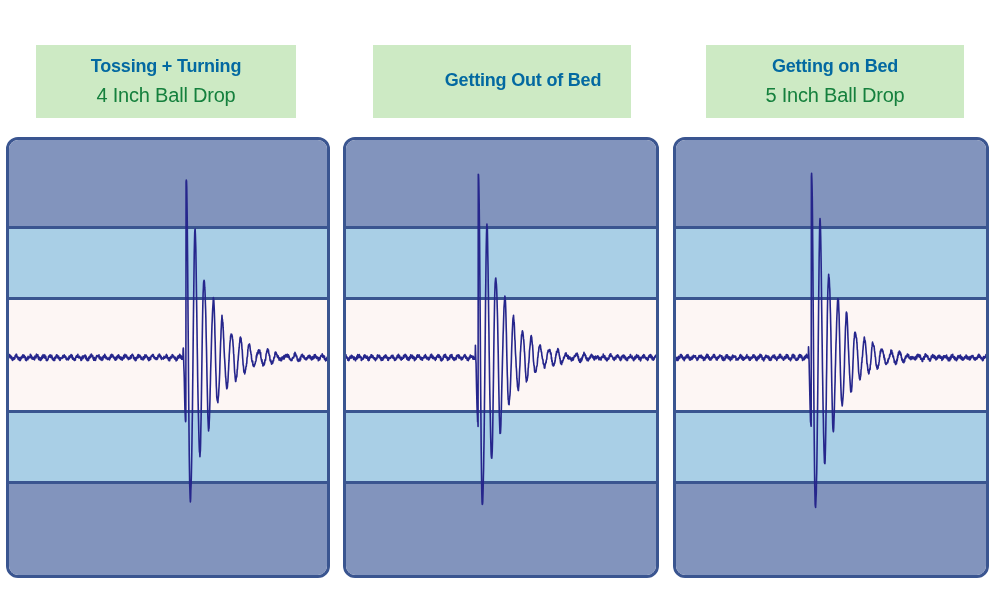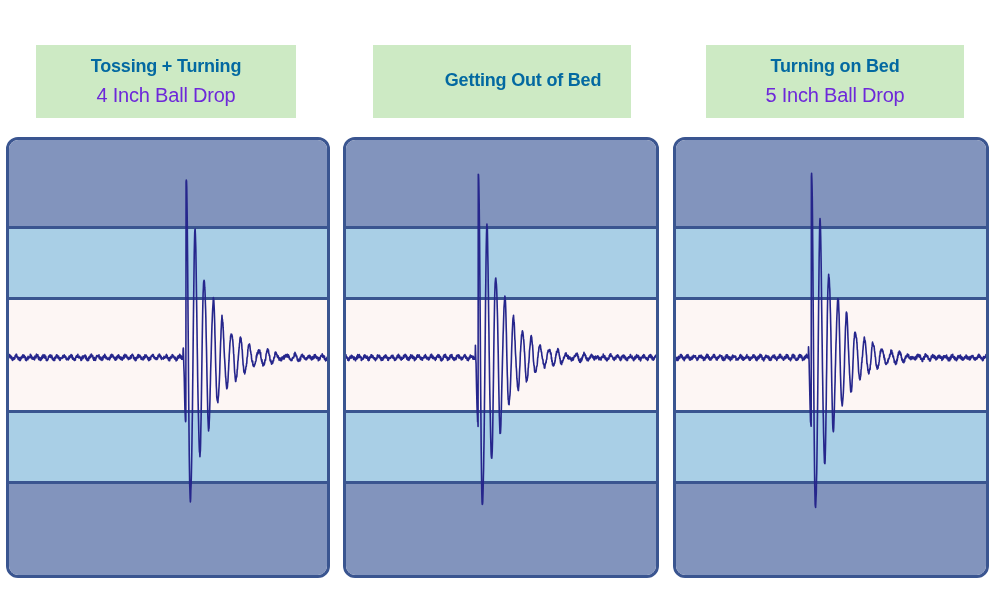--- a/index.html
+++ b/index.html
@@ -27,21 +27,21 @@
     font-size:18px;
     font-weight:bold;
     color:#0369a1;
     line-height:30px;
     letter-spacing:-0.2px;
     white-space:nowrap;
   }
   .chip-sub{
     font-size:20px;
     font-weight:400;
-    color:#6d28d9;
+    color:#15803d;
     line-height:28px;
     letter-spacing:-0.2px;
     white-space:nowrap;
   }
 
   
   .card{
     position:absolute;
     box-sizing:border-box;
     border:3px solid #3a5590;
@@ -106,21 +106,21 @@
       <div class="band dark" style="top: 342.345px; height: 92.655px;"></div>
       <div class="bandline" style="top: 85.5px; background: rgb(58, 85, 144);"></div>
       <div class="bandline" style="top: 157.275px; background: rgb(58, 85, 144);"></div>
       <div class="bandline" style="top: 270.375px; background: rgb(58, 85, 144);"></div>
       <div class="bandline" style="top: 340.845px; background: rgb(58, 85, 144);"></div>
       <svg class="trace" viewBox="0 0 310 435" preserveAspectRatio="none">
         <path d="M0.00 214.81L0.22 217.99L0.44 216.99L0.66 216.70L0.89 216.75L1.11 218.21L1.33 218.24L1.55 217.95L1.77 220.12L1.99 218.10L2.22 220.15L2.44 220.29L2.66 220.74L2.88 219.42L3.10 217.68L3.32 220.03L3.55 217.51L3.77 218.44L3.99 216.32L4.21 217.75L4.43 217.46L4.65 217.62L4.87 216.23L5.10 218.12L5.32 215.25L5.54 215.37L5.76 217.64L5.98 215.56L6.20 216.25L6.43 217.15L6.65 217.59L6.87 217.56L7.09 216.54L7.31 217.75L7.53 218.19L7.76 219.49L7.98 219.17L8.20 218.92L8.42 217.00L8.64 219.33L8.86 218.06L9.09 218.50L9.31 219.94L9.53 220.80L9.75 219.05L9.97 217.85L10.19 218.84L10.41 217.89L10.64 219.29L10.86 215.94L11.08 218.55L11.30 218.62L11.52 216.98L11.74 214.59L11.97 216.15L12.19 215.66L12.41 217.25L12.63 215.76L12.85 217.68L13.07 216.81L13.30 214.61L13.52 215.38L13.74 216.55L13.96 215.75L14.18 216.54L14.40 217.44L14.62 217.45L14.85 216.83L15.07 217.00L15.29 220.55L15.51 220.43L15.73 218.32L15.95 218.19L16.18 218.57L16.40 219.43L16.62 218.31L16.84 218.36L17.06 219.32L17.28 218.43L17.51 218.42L17.73 215.88L17.95 216.96L18.17 215.96L18.39 214.98L18.61 217.44L18.83 215.01L19.06 216.07L19.28 215.17L19.50 216.30L19.72 216.86L19.94 217.96L20.16 216.47L20.39 218.11L20.61 216.45L20.83 218.14L21.05 216.02L21.27 218.35L21.49 216.84L21.72 218.60L21.94 220.07L22.16 217.25L22.38 218.78L22.60 220.64L22.82 220.46L23.05 218.86L23.27 220.23L23.49 217.56L23.71 218.28L23.93 216.55L24.15 217.78L24.37 216.37L24.60 217.75L24.82 217.17L25.04 214.76L25.26 217.31L25.48 214.82L25.70 215.31L25.93 215.92L26.15 216.48L26.37 217.66L26.59 215.52L26.81 215.64L27.03 216.06L27.26 217.52L27.48 217.19L27.70 218.09L27.92 218.75L28.14 217.84L28.36 219.44L28.58 217.90L28.81 219.77L29.03 218.83L29.25 218.45L29.47 220.73L29.69 218.20L29.91 219.68L30.14 219.41L30.36 218.04L30.58 217.96L30.80 217.49L31.02 218.66L31.24 215.64L31.47 215.11L31.69 214.96L31.91 216.41L32.13 215.18L32.35 216.05L32.57 216.93L32.79 216.68L33.02 217.49L33.24 215.22L33.46 215.38L33.68 216.14L33.90 215.97L34.12 218.40L34.35 217.33L34.57 219.24L34.79 218.27L35.01 218.38L35.23 220.55L35.45 220.24L35.68 217.67L35.90 219.27L36.12 218.96L36.34 220.13L36.56 219.41L36.78 220.19L37.01 218.67L37.23 217.52L37.45 219.01L37.67 216.47L37.89 216.39L38.11 216.42L38.33 216.62L38.56 217.66L38.78 215.97L39.00 215.35L39.22 216.24L39.44 215.08L39.66 215.34L39.89 215.06L40.11 218.06L40.33 215.76L40.55 216.36L40.77 216.82L40.99 216.73L41.22 217.59L41.44 217.27L41.66 219.03L41.88 220.25L42.10 217.55L42.32 220.51L42.54 220.05L42.77 218.94L42.99 218.17L43.21 217.52L43.43 218.26L43.65 218.21L43.87 218.39L44.10 217.92L44.32 217.57L44.54 218.28L44.76 217.36L44.98 216.58L45.20 216.32L45.43 215.48L45.65 216.99L45.87 217.03L46.09 215.68L46.31 217.08L46.53 217.82L46.75 215.18L46.98 215.37L47.20 217.06L47.42 218.11L47.64 217.39L47.86 217.10L48.08 217.39L48.31 219.99L48.53 219.92L48.75 220.45L48.97 219.28L49.19 219.39L49.41 220.12L49.64 220.00L49.86 218.93L50.08 217.86L50.30 217.46L50.52 218.86L50.74 217.06L50.96 218.01L51.19 215.66L51.41 216.52L51.63 217.53L51.85 217.46L52.07 215.51L52.29 214.51L52.52 214.26L52.74 215.34L52.96 217.80L53.18 217.70L53.40 217.42L53.62 215.80L53.85 217.51L54.07 218.60L54.29 217.02L54.51 219.17L54.73 217.70L54.95 217.73L55.18 220.17L55.40 217.33L55.62 219.10L55.84 219.11L56.06 217.96L56.28 219.23L56.50 218.22L56.73 218.20L56.95 218.37L57.17 218.06L57.39 215.94L57.61 218.17L57.83 215.29L58.06 216.51L58.28 215.09L58.50 215.26L58.72 216.08L58.94 216.92L59.16 214.36L59.39 215.03L59.61 214.68L59.83 216.57L60.05 215.72L60.27 215.41L60.49 217.50L60.71 219.01L60.94 216.32L61.16 218.55L61.38 219.42L61.60 219.61L61.82 219.92L62.04 218.49L62.27 217.48L62.49 218.19L62.71 218.10L62.93 220.37L63.15 218.56L63.37 218.01L63.60 219.24L63.82 216.51L64.04 216.97L64.26 218.19L64.48 218.16L64.70 214.90L64.92 215.96L65.15 217.56L65.37 217.00L65.59 215.22L65.81 217.48L66.03 217.07L66.25 216.57L66.48 215.29L66.70 218.39L66.92 217.78L67.14 216.37L67.36 216.73L67.58 218.66L67.81 218.23L68.03 216.88L68.25 217.62L68.47 220.64L68.69 219.68L68.91 220.24L69.14 218.01L69.36 218.51L69.58 218.01L69.80 219.46L70.02 218.79L70.24 218.92L70.46 217.28L70.69 216.35L70.91 215.37L71.13 217.53L71.35 217.02L71.57 214.87L71.79 217.22L72.02 217.09L72.24 217.11L72.46 216.86L72.68 216.88L72.90 216.13L73.12 214.85L73.35 217.00L73.57 216.11L73.79 216.22L74.01 218.35L74.23 217.58L74.45 219.08L74.67 218.56L74.90 217.31L75.12 219.59L75.34 217.51L75.56 218.89L75.78 217.50L76.00 219.93L76.23 218.47L76.45 220.23L76.67 217.76L76.89 218.23L77.11 217.75L77.33 217.52L77.56 218.12L77.78 217.96L78.00 216.48L78.22 215.89L78.44 215.76L78.66 217.64L78.88 215.85L79.11 217.38L79.33 214.46L79.55 216.59L79.77 215.48L79.99 216.14L80.21 216.25L80.44 218.36L80.66 217.86L80.88 218.99L81.10 217.33L81.32 218.43L81.54 217.43L81.77 219.06L81.99 217.85L82.21 217.74L82.43 219.93L82.65 220.01L82.87 217.20L83.10 219.58L83.32 219.19L83.54 218.52L83.76 217.47L83.98 217.63L84.20 217.40L84.42 215.46L84.65 214.79L84.87 217.45L85.09 215.69L85.31 214.19L85.53 214.30L85.75 215.71L85.98 214.92L86.20 217.75L86.42 217.96L86.64 218.41L86.86 216.43L87.08 216.09L87.31 218.72L87.53 217.20L87.75 218.70L87.97 217.68L88.19 217.69L88.41 217.61L88.63 218.51L88.86 219.13L89.08 217.90L89.30 220.33L89.52 219.23L89.74 219.24L89.96 218.37L90.19 219.22L90.41 217.11L90.63 216.30L90.85 217.09L91.07 215.83L91.29 215.49L91.52 215.45L91.74 216.19L91.96 214.59L92.18 217.09L92.40 214.78L92.62 217.49L92.84 215.24L93.07 217.45L93.29 215.17L93.51 215.60L93.73 216.46L93.95 217.77L94.17 217.43L94.40 216.78L94.62 220.23L94.84 217.38L95.06 219.90L95.28 220.85L95.50 219.45L95.73 219.57L95.95 220.21L96.17 220.30L96.39 218.78L96.61 219.54L96.83 219.47L97.06 219.16L97.28 216.62L97.50 215.89L97.72 216.89L97.94 215.24L98.16 214.71L98.38 215.55L98.61 214.85L98.83 217.13L99.05 215.81L99.27 214.41L99.49 214.50L99.71 216.89L99.94 217.60L100.16 217.56L100.38 216.27L100.60 218.04L100.82 217.44L101.04 218.52L101.27 217.91L101.49 220.54L101.71 217.28L101.93 218.26L102.15 217.47L102.37 219.83L102.59 218.94L102.82 219.60L103.04 219.25L103.26 218.38L103.48 217.81L103.70 218.97L103.92 215.56L104.15 215.34L104.37 216.59L104.59 217.00L104.81 215.78L105.03 214.78L105.25 215.44L105.48 217.50L105.70 216.50L105.92 214.54L106.14 216.98L106.36 216.35L106.58 218.21L106.80 218.55L107.03 219.07L107.25 217.57L107.47 218.23L107.69 219.91L107.91 217.79L108.13 220.38L108.36 219.31L108.58 217.98L108.80 218.40L109.02 219.17L109.24 218.49L109.46 219.49L109.69 219.68L109.91 217.27L110.13 216.80L110.35 218.88L110.57 215.66L110.79 215.30L111.02 216.69L111.24 216.29L111.46 215.10L111.68 215.43L111.90 215.63L112.12 216.62L112.34 215.09L112.57 214.81L112.79 217.96L113.01 215.93L113.23 215.32L113.45 215.88L113.67 216.16L113.90 216.86L114.12 218.46L114.34 218.28L114.56 217.53L114.78 218.13L115.00 218.41L115.23 219.77L115.45 217.39L115.67 220.03L115.89 217.55L116.11 217.94L116.33 219.34L116.55 219.24L116.78 218.49L117.00 217.60L117.22 216.73L117.44 217.26L117.66 217.38L117.88 215.93L118.11 215.38L118.33 216.44L118.55 214.91L118.77 216.51L118.99 214.58L119.21 216.02L119.44 216.38L119.66 216.89L119.88 218.31L120.10 216.35L120.32 218.40L120.54 217.04L120.76 218.48L120.99 217.48L121.21 220.11L121.43 218.49L121.65 218.33L121.87 219.20L122.09 218.40L122.32 220.76L122.54 218.77L122.76 218.18L122.98 219.10L123.20 217.00L123.42 218.80L123.65 218.64L123.87 216.22L124.09 216.87L124.31 214.93L124.53 217.45L124.75 216.79L124.97 215.47L125.20 216.77L125.42 215.87L125.64 217.12L125.86 216.62L126.08 215.96L126.30 216.19L126.53 216.79L126.75 218.24L126.97 219.12L127.19 216.40L127.41 216.50L127.63 217.98L127.86 218.52L128.08 219.10L128.30 217.92L128.52 219.18L128.74 217.90L128.96 218.04L129.19 217.45L129.41 205.29L129.63 213.57L129.85 219.62L130.07 223.61L130.29 234.84L130.51 245.61L130.74 254.69L130.96 264.46L131.18 271.34L131.40 275.08L131.62 281.85L131.84 279.50L132.07 286.41L132.29 34.32L132.51 34.86L132.73 39.96L132.95 50.67L133.17 63.58L133.40 82.22L133.62 103.60L133.84 135.77L134.06 163.52L134.28 191.29L134.50 225.69L134.72 254.55L134.95 279.66L135.17 306.41L135.39 323.39L135.61 341.67L135.83 354.10L136.05 362.13L136.28 364.42L136.50 364.04L136.72 362.04L136.94 354.91L137.16 347.85L137.38 336.98L137.61 328.41L137.83 312.72L138.05 300.18L138.27 283.02L138.49 261.40L138.71 243.95L138.93 222.92L139.16 203.61L139.38 179.09L139.60 156.84L139.82 139.79L140.04 120.07L140.26 105.97L140.49 94.36L140.71 87.89L140.93 84.15L141.15 87.56L141.37 89.55L141.59 100.71L141.82 115.83L142.04 127.40L142.26 146.05L142.48 159.87L142.70 177.70L142.92 191.79L143.15 210.92L143.37 224.21L143.59 239.15L143.81 253.39L144.03 264.58L144.25 275.18L144.47 287.07L144.70 298.00L144.92 305.89L145.14 313.97L145.36 316.69L145.58 318.02L145.80 318.24L146.03 314.99L146.25 310.59L146.47 302.45L146.69 289.92L146.91 276.66L147.13 260.40L147.36 245.07L147.58 229.33L147.80 210.17L148.02 194.62L148.24 181.79L148.46 169.60L148.68 156.87L148.91 149.75L149.13 143.32L149.35 141.12L149.57 138.73L149.79 138.03L150.01 140.25L150.24 142.73L150.46 145.19L150.68 149.66L150.90 155.62L151.12 163.85L151.34 171.25L151.57 179.48L151.79 191.02L152.01 202.99L152.23 213.19L152.45 227.70L152.67 239.94L152.89 252.21L153.12 263.73L153.34 275.67L153.56 281.85L153.78 288.32L154.00 293.36L154.22 291.09L154.45 293.15L154.67 289.59L154.89 285.03L155.11 275.07L155.33 269.39L155.55 258.89L155.78 248.38L156.00 239.36L156.22 231.22L156.44 221.63L156.66 213.16L156.88 205.37L157.11 194.93L157.33 189.44L157.55 181.61L157.77 174.78L157.99 167.61L158.21 164.69L158.43 161.43L158.66 158.65L158.88 156.17L159.10 157.21L159.32 159.55L159.54 163.19L159.76 169.29L159.99 177.49L160.21 187.46L160.43 195.12L160.65 207.22L160.87 217.53L161.09 226.05L161.32 235.03L161.54 240.33L161.76 250.68L161.98 254.60L162.20 259.91L162.42 259.89L162.64 264.10L162.87 261.66L163.09 264.61L163.31 260.37L163.53 259.24L163.75 256.61L163.97 255.25L164.20 251.49L164.42 246.02L164.64 240.45L164.86 233.71L165.08 227.78L165.30 222.46L165.53 213.95L165.75 206.87L165.97 201.38L166.19 194.12L166.41 189.56L166.63 185.28L166.85 180.43L167.08 177.83L167.30 177.72L167.52 175.28L167.74 179.15L167.96 181.17L168.18 182.12L168.41 186.90L168.63 194.09L168.85 199.25L169.07 201.17L169.29 208.94L169.51 213.78L169.74 216.79L169.96 220.66L170.18 226.69L170.40 228.75L170.62 231.82L170.84 238.18L171.07 239.83L171.29 242.49L171.51 247.08L171.73 246.24L171.95 248.86L172.17 250.23L172.39 250.59L172.62 247.56L172.84 245.79L173.06 243.27L173.28 238.06L173.50 232.44L173.72 228.23L173.95 225.19L174.17 219.29L174.39 212.72L174.61 210.92L174.83 206.25L175.05 203.65L175.28 199.91L175.50 195.29L175.72 194.40L175.94 195.80L176.16 191.82L176.38 190.90L176.60 191.43L176.83 191.87L177.05 193.73L177.27 195.80L177.49 198.91L177.71 199.55L177.93 202.69L178.16 205.80L178.38 211.42L178.60 212.96L178.82 217.23L179.04 222.17L179.26 227.22L179.49 231.70L179.71 233.47L179.93 237.67L180.15 238.84L180.37 241.92L180.59 240.56L180.81 240.16L181.04 240.54L181.26 238.83L181.48 237.84L181.70 236.07L181.92 234.97L182.14 228.58L182.37 227.49L182.59 223.20L182.81 222.91L183.03 219.84L183.25 216.56L183.47 210.86L183.70 209.08L183.92 207.01L184.14 205.12L184.36 202.46L184.58 200.34L184.80 197.08L185.03 196.31L185.25 195.57L185.47 197.87L185.69 197.04L185.91 200.32L186.13 202.37L186.35 204.86L186.58 204.95L186.80 208.98L187.02 212.39L187.24 217.32L187.46 221.09L187.68 222.55L187.91 225.14L188.13 225.62L188.35 227.82L188.57 231.10L188.79 232.04L189.01 230.86L189.24 232.29L189.46 230.90L189.68 232.22L189.90 231.84L190.12 231.15L190.34 229.18L190.56 226.84L190.79 226.32L191.01 225.99L191.23 224.38L191.45 221.46L191.67 217.94L191.89 217.45L192.12 215.13L192.34 211.94L192.56 212.06L192.78 209.55L193.00 207.18L193.22 206.98L193.45 206.16L193.67 206.59L193.89 205.01L194.11 206.31L194.33 205.05L194.55 206.08L194.77 209.74L195.00 209.02L195.22 211.66L195.44 211.77L195.66 212.75L195.88 215.86L196.10 215.98L196.33 218.40L196.55 218.82L196.77 219.79L196.99 219.84L197.21 223.49L197.43 224.09L197.66 223.39L197.88 225.27L198.10 225.14L198.32 227.92L198.54 225.48L198.76 228.21L198.98 226.36L199.21 224.36L199.43 224.18L199.65 222.90L199.87 221.96L200.09 222.69L200.31 220.02L200.54 219.76L200.76 219.22L200.98 216.37L201.20 214.70L201.42 213.38L201.64 212.24L201.87 212.19L202.09 210.39L202.31 211.88L202.53 211.28L202.75 210.56L202.97 210.02L203.20 209.76L203.42 211.20L203.64 209.60L203.86 209.53L204.08 210.68L204.30 211.83L204.52 213.88L204.75 212.74L204.97 212.76L205.19 214.83L205.41 218.86L205.63 217.64L205.85 221.42L206.08 220.29L206.30 222.47L206.52 224.92L206.74 223.65L206.96 224.15L207.18 225.97L207.41 225.98L207.63 225.87L207.85 224.43L208.07 225.08L208.29 223.34L208.51 222.46L208.73 223.28L208.96 220.54L209.18 221.29L209.40 217.53L209.62 218.05L209.84 215.48L210.06 213.77L210.29 214.99L210.51 211.54L210.73 211.41L210.95 212.58L211.17 211.53L211.39 211.26L211.62 209.34L211.84 208.54L212.06 208.74L212.28 210.45L212.50 209.74L212.72 212.66L212.94 212.52L213.17 214.43L213.39 216.03L213.61 215.92L213.83 218.77L214.05 218.11L214.27 220.35L214.50 222.33L214.72 223.60L214.94 222.06L215.16 222.46L215.38 223.26L215.60 224.51L215.83 223.19L216.05 220.87L216.27 222.46L216.49 222.32L216.71 221.11L216.93 220.15L217.16 220.27L217.38 219.79L217.60 217.26L217.82 217.58L218.04 218.38L218.26 217.57L218.48 216.95L218.71 215.60L218.93 215.91L219.15 214.33L219.37 213.22L219.59 215.25L219.81 214.09L220.04 212.86L220.26 213.80L220.48 216.19L220.70 214.84L220.92 215.18L221.14 216.47L221.37 216.18L221.59 215.37L221.81 218.56L222.03 218.38L222.25 215.65L222.47 219.05L222.69 216.70L222.92 218.84L223.14 217.87L223.36 217.42L223.58 218.52L223.80 217.97L224.02 216.91L224.25 219.23L224.47 218.22L224.69 218.02L224.91 219.65L225.13 218.79L225.35 221.04L225.58 218.05L225.80 218.83L226.02 219.31L226.24 220.46L226.46 219.17L226.68 218.85L226.90 217.59L227.13 217.81L227.35 219.84L227.57 218.04L227.79 217.54L228.01 217.76L228.23 216.17L228.46 215.50L228.68 215.88L228.90 215.87L229.12 215.74L229.34 216.43L229.56 214.92L229.79 215.49L230.01 213.47L230.23 213.96L230.45 213.99L230.67 214.32L230.89 214.91L231.12 213.15L231.34 213.87L231.56 216.32L231.78 214.54L232.00 217.02L232.22 218.44L232.44 216.46L232.67 220.21L232.89 220.35L233.11 219.82L233.33 221.01L233.55 221.73L233.77 222.25L234.00 219.38L234.22 222.49L234.44 222.44L234.66 220.37L234.88 221.50L235.10 218.52L235.33 218.37L235.55 220.84L235.77 217.92L235.99 219.91L236.21 218.51L236.43 216.43L236.65 217.68L236.88 215.04L237.10 216.04L237.32 215.61L237.54 214.74L237.76 214.10L237.98 212.34L238.21 214.56L238.43 213.36L238.65 213.82L238.87 215.26L239.09 214.19L239.31 215.34L239.54 217.25L239.76 215.42L239.98 218.79L240.20 218.86L240.42 217.38L240.64 218.47L240.86 219.72L241.09 220.48L241.31 219.24L241.53 218.36L241.75 219.21L241.97 218.93L242.19 220.95L242.42 219.09L242.64 218.26L242.86 219.69L243.08 219.45L243.30 218.31L243.52 218.26L243.75 217.10L243.97 218.34L244.19 216.28L244.41 216.40L244.63 215.42L244.85 217.36L245.08 215.79L245.30 214.55L245.52 214.29L245.74 215.07L245.96 214.91L246.18 215.47L246.40 215.25L246.63 216.22L246.85 217.84L247.07 216.02L247.29 217.87L247.51 218.01L247.73 216.55L247.96 219.64L248.18 219.25L248.40 219.98L248.62 216.77L248.84 216.83L249.06 216.57L249.29 216.38L249.51 218.77L249.73 216.14L249.95 218.79L250.17 216.43L250.39 218.69L250.61 218.52L250.84 217.56L251.06 216.99L251.28 217.82L251.50 216.60L251.72 215.82L251.94 216.58L252.17 216.14L252.39 217.72L252.61 217.98L252.83 219.37L253.05 219.79L253.27 217.70L253.50 219.53L253.72 219.45L253.94 217.35L254.16 219.37L254.38 218.04L254.60 219.81L254.82 219.06L255.05 220.01L255.27 218.81L255.49 218.38L255.71 216.81L255.93 216.44L256.15 217.20L256.38 216.61L256.60 216.26L256.82 217.07L257.04 217.43L257.26 214.14L257.48 216.28L257.71 215.36L257.93 217.40L258.15 217.33L258.37 217.04L258.59 217.37L258.81 215.86L259.04 218.92L259.26 217.86L259.48 217.19L259.70 219.46L259.92 217.71L260.14 218.59L260.36 219.99L260.59 220.72L260.81 219.91L261.03 218.43L261.25 220.61L261.47 218.42L261.69 218.87L261.92 219.20L262.14 218.06L262.36 219.33L262.58 219.23L262.80 217.84L263.02 218.66L263.25 215.57L263.47 215.58L263.69 216.27L263.91 214.21L264.13 216.36L264.35 215.17L264.57 214.84L264.80 213.79L265.02 216.35L265.24 216.22L265.46 216.42L265.68 215.58L265.90 216.21L266.13 216.47L266.35 216.65L266.57 216.82L266.79 217.73L267.01 219.12L267.23 219.06L267.46 219.42L267.68 218.16L267.90 219.17L268.12 220.47L268.34 220.01L268.56 219.25L268.78 217.33L269.01 217.92L269.23 217.20L269.45 218.01L269.67 217.25L269.89 219.01L270.11 216.88L270.34 215.53L270.56 215.56L270.78 215.77L271.00 216.80L271.22 215.64L271.44 215.82L271.67 214.81L271.89 217.24L272.11 216.16L272.33 215.55L272.55 216.31L272.77 217.50L272.99 216.70L273.22 217.64L273.44 218.70L273.66 218.83L273.88 217.98L274.10 220.23L274.32 219.63L274.55 220.58L274.77 219.44L274.99 219.97L275.21 216.91L275.43 219.16L275.65 218.93L275.88 217.00L276.10 215.87L276.32 216.55L276.54 215.54L276.76 215.72L276.98 216.11L277.21 215.08L277.43 216.56L277.65 217.81L277.87 216.66L278.09 215.31L278.31 216.19L278.53 215.92L278.76 216.12L278.98 217.02L279.20 218.93L279.42 219.36L279.64 217.07L279.86 219.63L280.09 219.27L280.31 218.23L280.53 219.32L280.75 219.78L280.97 220.64L281.19 218.10L281.42 220.29L281.64 220.28L281.86 217.67L282.08 218.47L282.30 217.78L282.52 216.88L282.74 217.37L282.97 217.60L283.19 217.19L283.41 217.85L283.63 216.40L283.85 217.28L284.07 217.50L284.30 214.54L284.52 214.60L284.74 217.25L284.96 216.49L285.18 217.25L285.40 216.70L285.63 217.91L285.85 216.88L286.07 216.01L286.29 218.60L286.51 218.69L286.73 217.95L286.95 219.12L287.18 218.66L287.40 220.41L287.62 220.11L287.84 220.61L288.06 217.44L288.28 219.63L288.51 218.19L288.73 218.42L288.95 217.03L289.17 216.22L289.39 218.85L289.61 216.57L289.84 218.08L290.06 217.90L290.28 217.79L290.50 214.96L290.72 214.68L290.94 215.41L291.17 215.81L291.39 215.56L291.61 216.86L291.83 217.55L292.05 217.24L292.27 215.50L292.49 215.66L292.72 216.94L292.94 219.42L293.16 219.44L293.38 217.24L293.60 217.37L293.82 217.30L294.05 219.47L294.27 218.04L294.49 220.93L294.71 217.75L294.93 220.23L295.15 217.41L295.38 218.39L295.60 218.33L295.82 217.58L296.04 217.04L296.26 216.84L296.48 216.48L296.70 215.62L296.93 216.87L297.15 217.89L297.37 216.20L297.59 217.58L297.81 214.67L298.03 215.59L298.26 215.12L298.48 215.19L298.70 217.50L298.92 216.79L299.14 217.20L299.36 218.14L299.59 217.71L299.81 217.35L300.03 218.27L300.25 219.23L300.47 219.02L300.69 218.06L300.91 218.70L301.14 218.06L301.36 220.15L301.58 220.45L301.80 219.32L302.02 219.34L302.24 219.73L302.47 216.75L302.69 216.32L302.91 216.02L303.13 215.60L303.35 216.29L303.57 214.95L303.80 217.10L304.02 215.11L304.24 216.55L304.46 215.15L304.68 214.58L304.90 214.78L305.13 217.88L305.35 216.87L305.57 217.03L305.79 215.95L306.01 216.95L306.23 219.68L306.45 216.80L306.68 217.85L306.90 218.49L307.12 217.71L307.34 220.26L307.56 217.96L307.78 219.69L308.01 219.06L308.23 218.95L308.45 218.03L308.67 217.38L308.89 216.33L309.11 216.81L309.34 216.75L309.56 215.30L309.78 216.97L310.00 215.96" stroke="#26268c"></path>
       </svg>
     </div>
     <div class="chip" style="left: 706px; top: 45px; width: 258px; height: 73px; background: rgb(205, 234, 196);">
-      <div class="chip-title">Turning on Bed</div>
+      <div class="chip-title">Getting on Bed</div>
       <div class="chip-sub">5 Inch Ball Drop</div>
     </div>
     <div class="card" style="left: 673px; top: 137px; width: 316px; height: 441px; border-color: rgb(58, 85, 144);">
       <div class="band dark" style="top: 0px; height: 87px;"></div>
       <div class="band mid" style="top: 87px; height: 71.775px;"></div>
       <div class="band light" style="top: 158.775px; height: 113.1px;"></div>
       <div class="band mid" style="top: 271.875px; height: 70.47px;"></div>
       <div class="band dark" style="top: 342.345px; height: 92.655px;"></div>
       <div class="bandline" style="top: 85.5px; background: rgb(58, 85, 144);"></div>
       <div class="bandline" style="top: 157.275px; background: rgb(58, 85, 144);"></div>

